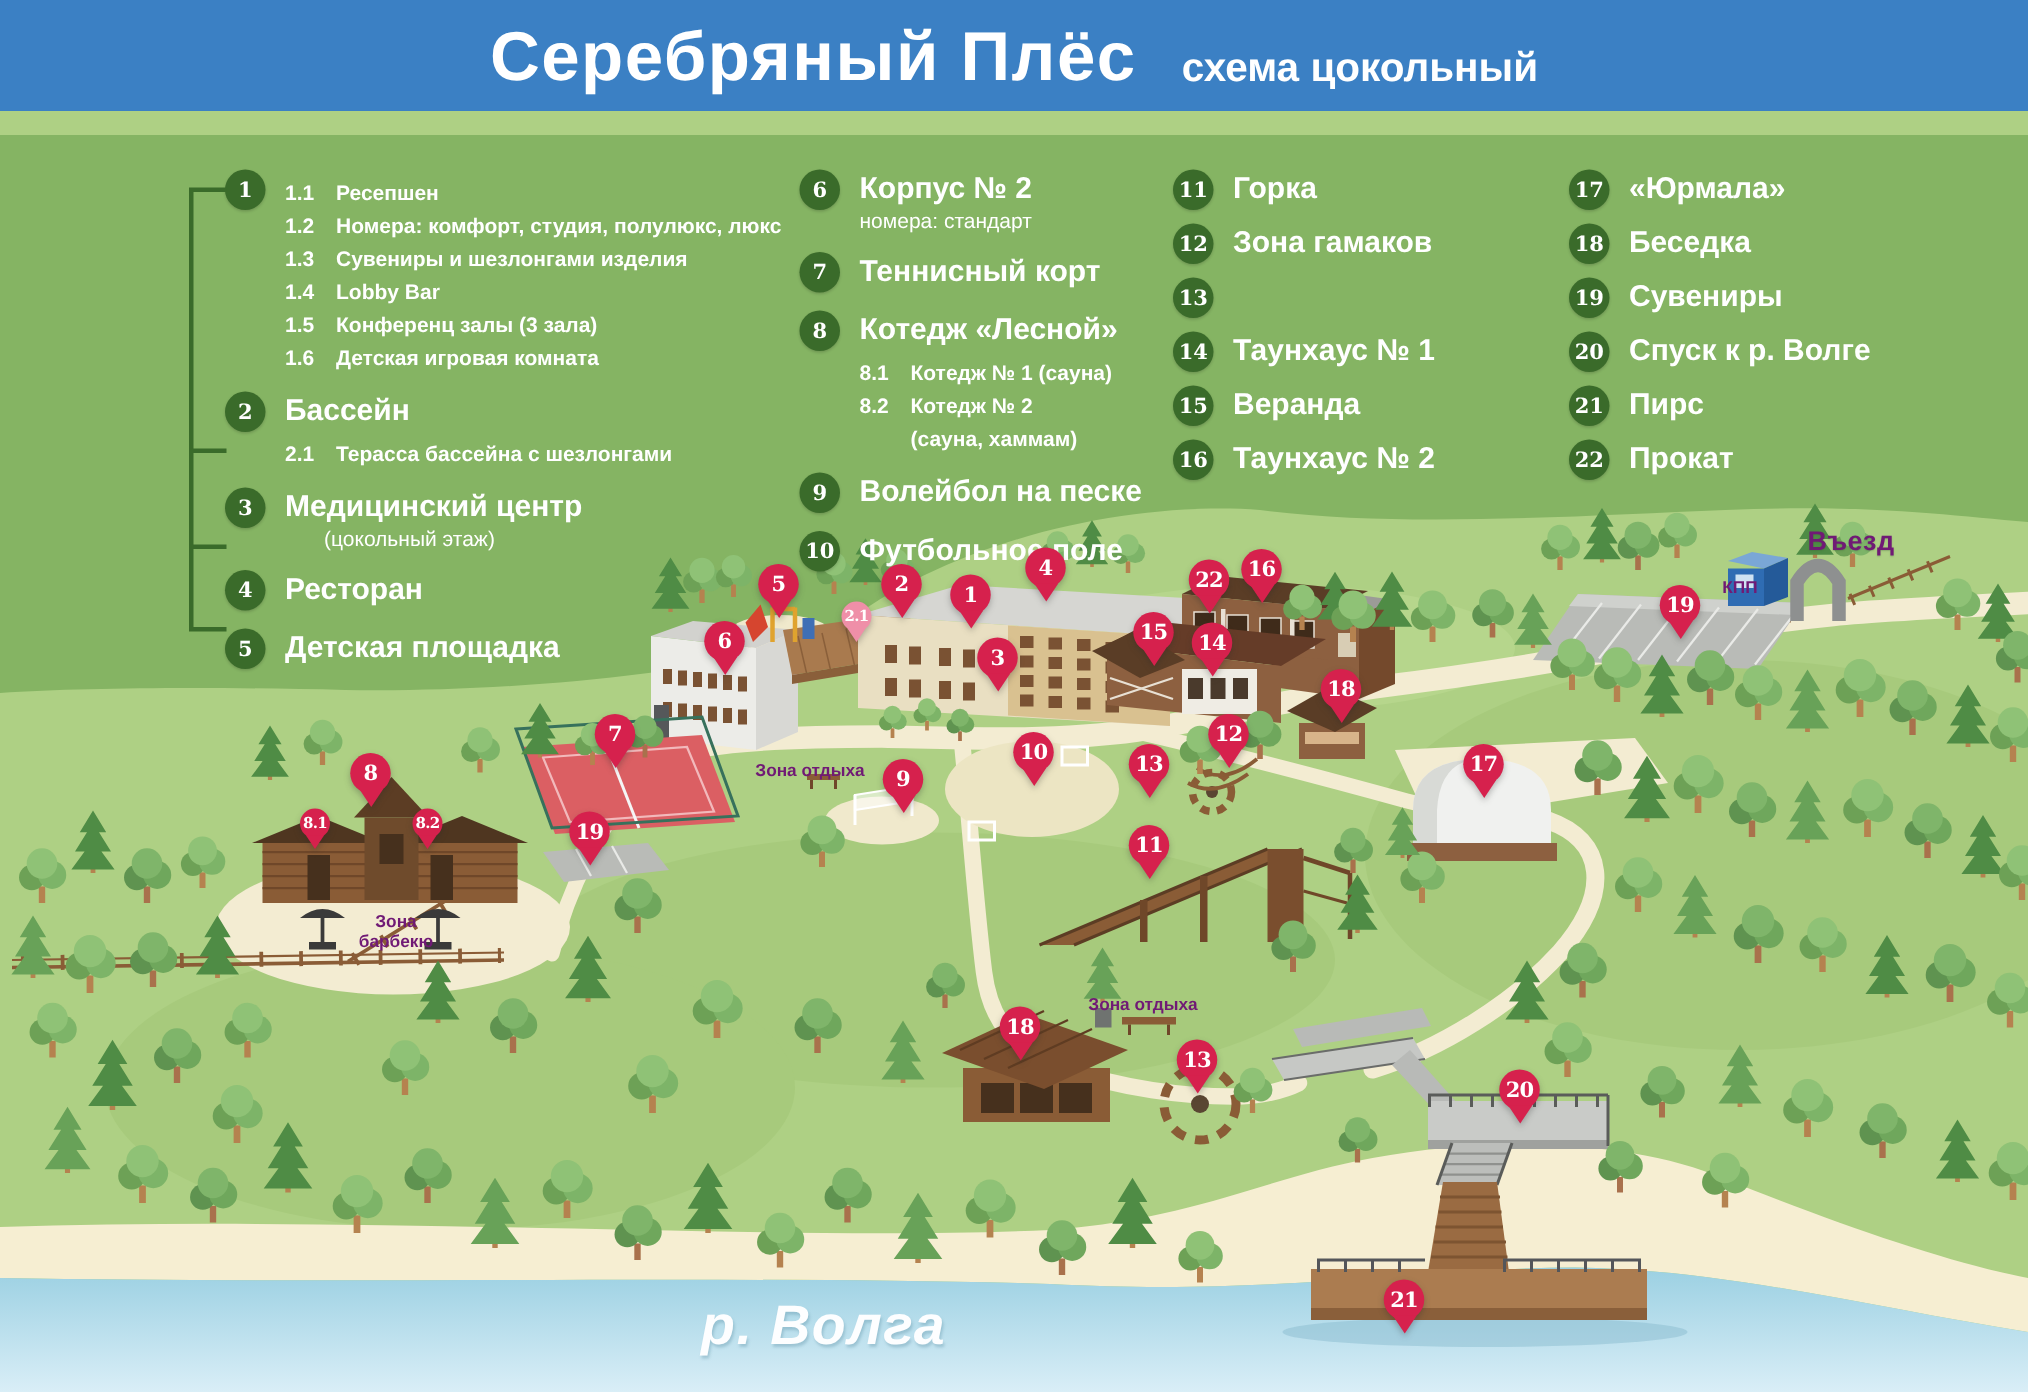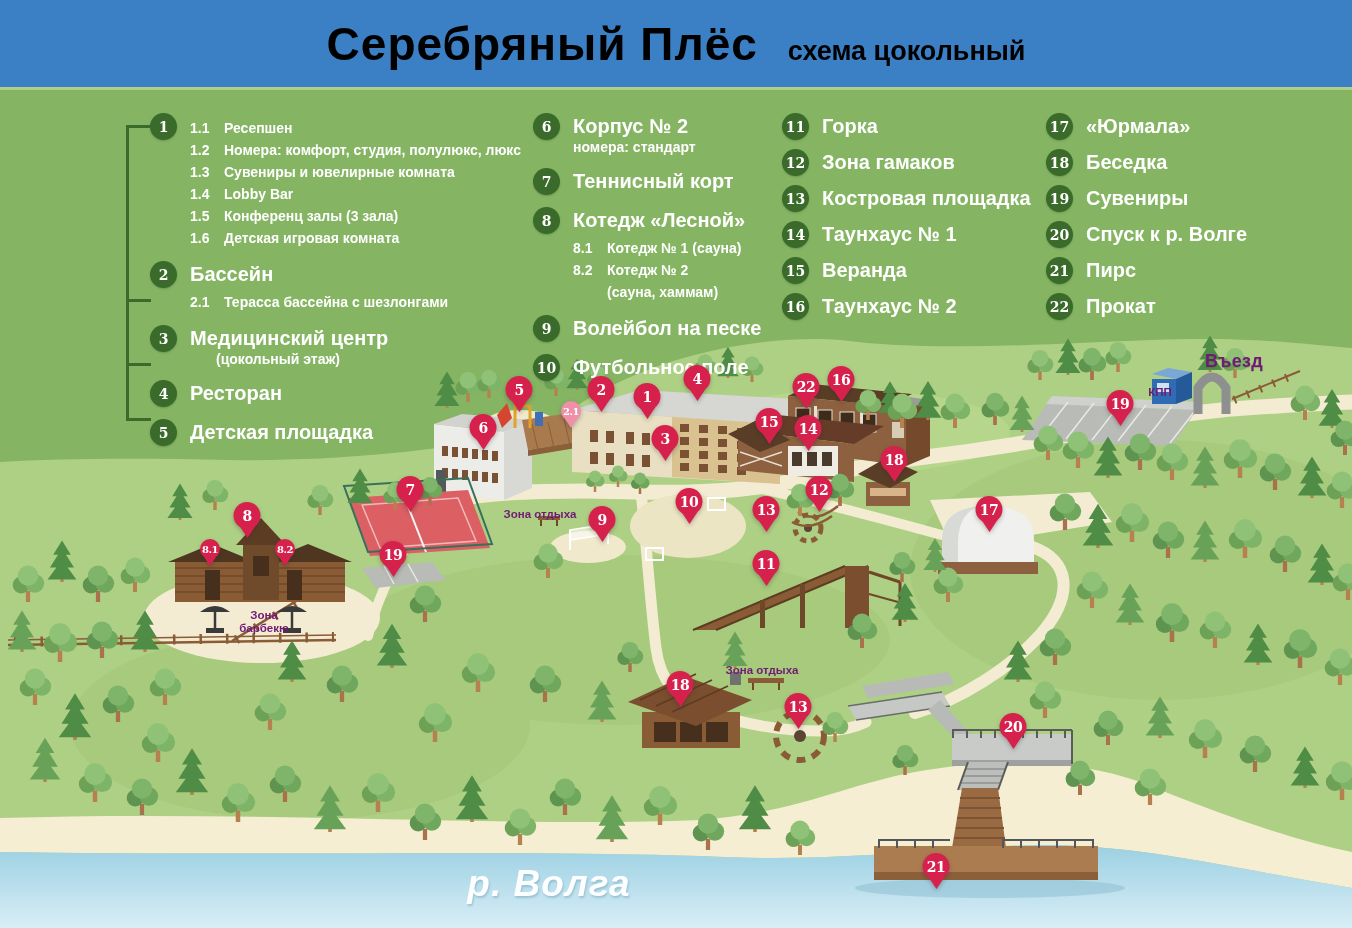--- a/index.html
+++ b/index.html
@@ -1,42 +1,42 @@
 <!DOCTYPE html>
 <html style="--header-bg: #3b80c4; --legend-bg: #85b463; --map-bg: #aed084; --pin: #d6214d; --pin-light: #ef8fa8; --legend-circle: #3a6b2a; --path: #f3ecd2; --water: #9bd0e2;"><head>
 <meta charset="utf-8">
 <style>
   html,body{margin:0;padding:0;background:#fff;}
   .stage{position:relative;width:1352px;height:928px;overflow:hidden;
          font-family:"Liberation Sans",sans-serif;background:#aed084;}
 
   
-  .header{position:absolute;top:0;left:0;right:0;height:87px;background:var(--header-bg,#3b80c4);
-          z-index:7;display:flex;align-items:center;justify-content:center;color:#000000;}
+  .header{position:absolute;top:0;left:0;right:0;height:74px;background:var(--header-bg,#3b80c4);
+          z-index:7;display:flex;align-items:center;justify-content:center;color:#ffffff;}
   .title{font-size:46px;font-weight:700;letter-spacing:1px;}
   .subtitle{font-size:27px;font-weight:700;margin-left:30px;margin-top:16px;}
 
   
   .scene{position:absolute;top:0;left:0;z-index:0;}
 
   
   .legend{position:absolute;inset:0;z-index:3;pointer-events:none;color:#fff;}
   .lcol{position:absolute;top:113px;}
   .lcol0{left:150px;width:402px;}
   .lcol1{left:533px;width:238px;}
   .lcol2{left:782px;width:252px;}
   .lcol3{left:1046px;width:300px;}
   .litem{display:flex;margin-bottom:12px;position:relative;}
   .lcol2 .litem,.lcol3 .litem{margin-bottom:9px;}
   .lnum{flex:none;width:27px;height:27px;border-radius:50%;background:var(--legend-circle,#3a6b2a);
         color:#fff;font:700 14px "DejaVu Serif",serif;display:flex;align-items:center;justify-content:center;
         box-shadow:0 1px 2px rgba(0,0,0,.18);}
   .lbody{margin-left:13px;}
   .llabel{font-size:20px;font-weight:700;line-height:26px;}
-  .lnote{font-size:14px;font-weight:700;line-height:17px;}
+  .lnote{font-size:14px;font-weight:400;line-height:17px;}
   .lcol0 .litem:nth-child(3) .lnote{padding-left:26px;}
   .lsubs{margin-top:4px;}
   .lsub{display:flex;font-size:14px;font-weight:700;line-height:22px;}
   .lsubnum{flex:none;width:34px;}
   .lsubtext{white-space:pre-line;}
   .lbracket-v{position:absolute;left:-24px;width:3px;background:var(--legend-circle,#3a6b2a);}
   .lbracket-h{position:absolute;left:-24px;width:25px;height:3px;background:var(--legend-circle,#3a6b2a);}
 
   
   .mlabel{position:absolute;transform:translate(-50%,-50%);color:#701a75;font-weight:700;
@@ -543,21 +543,21 @@
               <div class="lsub">
                 <span class="lsubnum">1.1</span>
                 <span class="lsubtext">Ресепшен</span>
               </div>
               <div class="lsub">
                 <span class="lsubnum">1.2</span>
                 <span class="lsubtext">Номера: комфорт, студия, полулюкс, люкс</span>
               </div>
               <div class="lsub">
                 <span class="lsubnum">1.3</span>
-                <span class="lsubtext">Сувениры и ювелирные комната</span>
+                <span class="lsubtext">Сувениры и шезлонгами изделия</span>
               </div>
               <div class="lsub">
                 <span class="lsubnum">1.4</span>
                 <span class="lsubtext">Lobby Bar</span>
               </div>
               <div class="lsub">
                 <span class="lsubnum">1.5</span>
                 <span class="lsubtext">Конференц залы (3 зала)</span>
               </div>
               <div class="lsub">
@@ -656,23 +656,20 @@
           </div>
         </div>
         <div class="litem">
           <span class="lnum">12</span>
           <div class="lbody">
             <div class="llabel">Зона гамаков</div>
           </div>
         </div>
         <div class="litem">
           <span class="lnum">13</span>
-          <div class="lbody">
-            <div class="llabel">Костровая площадка</div>
-          </div>
         </div>
         <div class="litem">
           <span class="lnum">14</span>
           <div class="lbody">
             <div class="llabel">Таунхаус № 1</div>
           </div>
         </div>
         <div class="litem">
           <span class="lnum">15</span>
           <div class="lbody">

